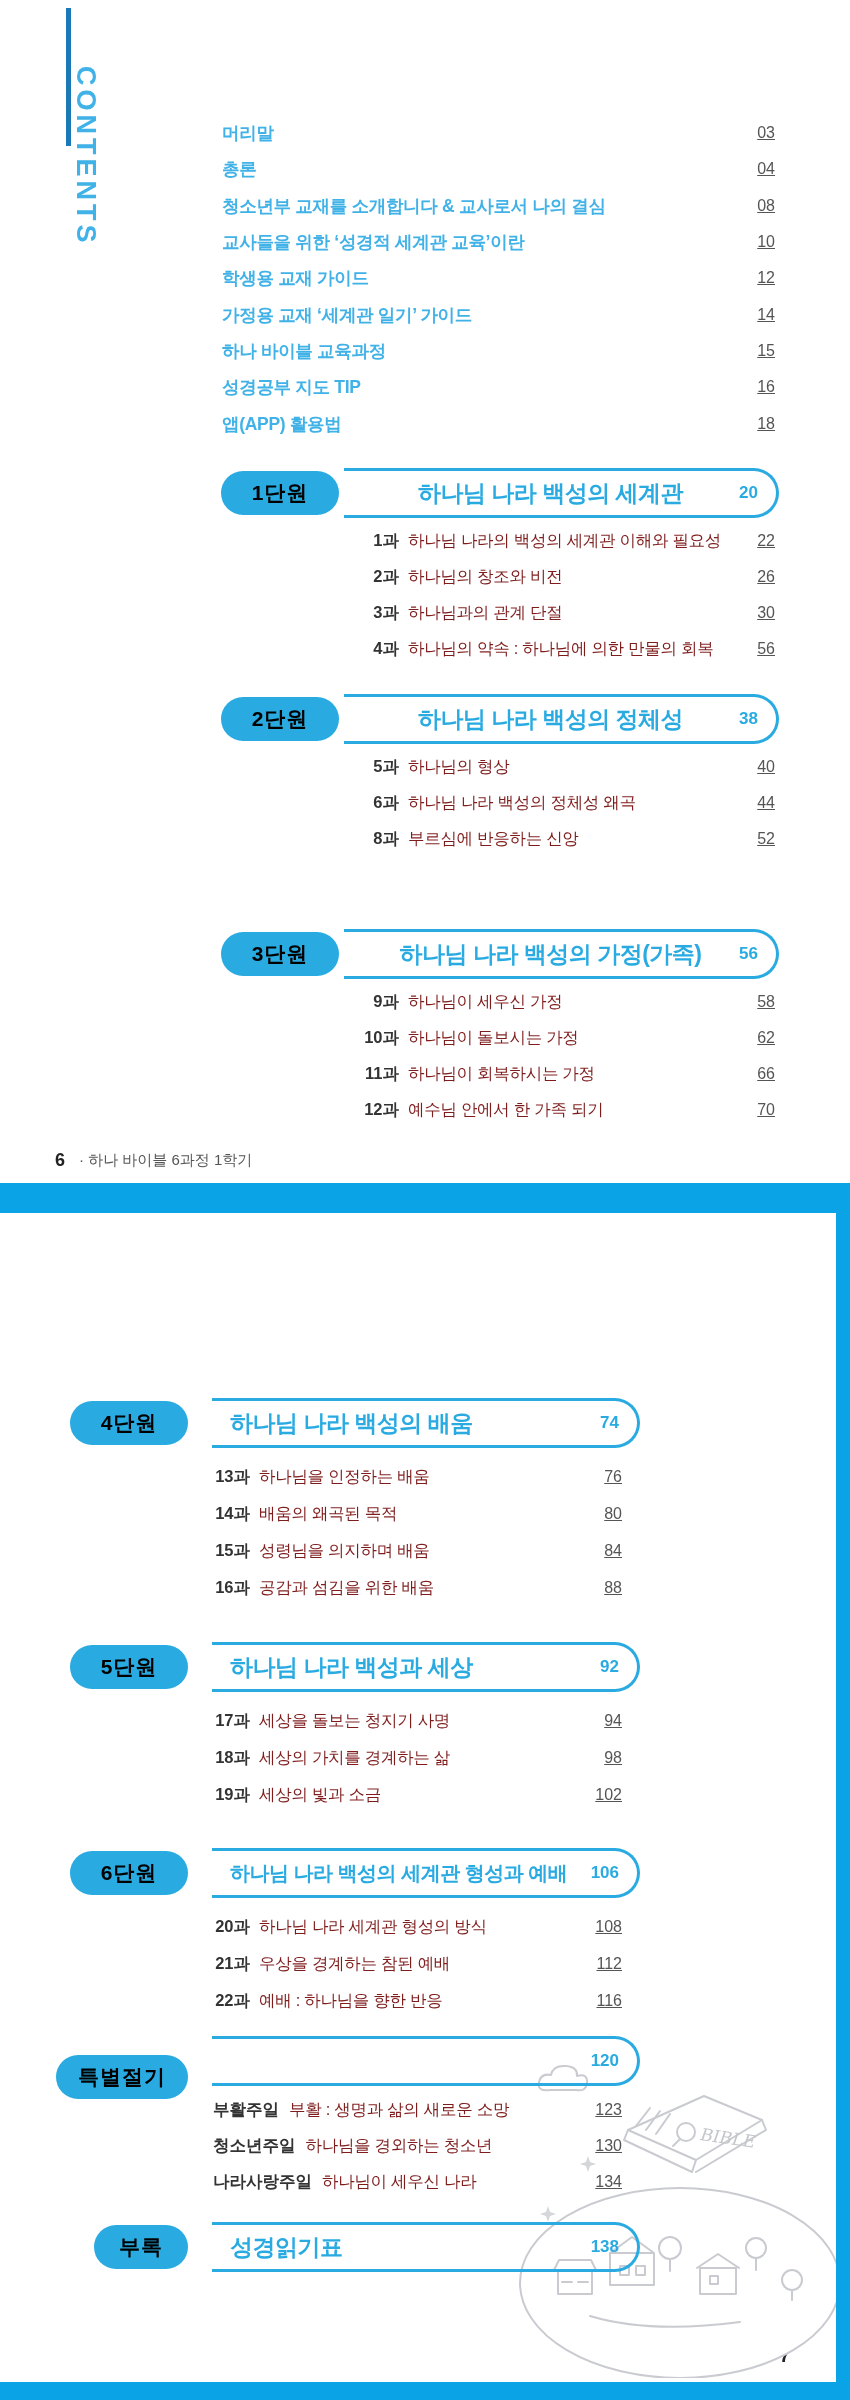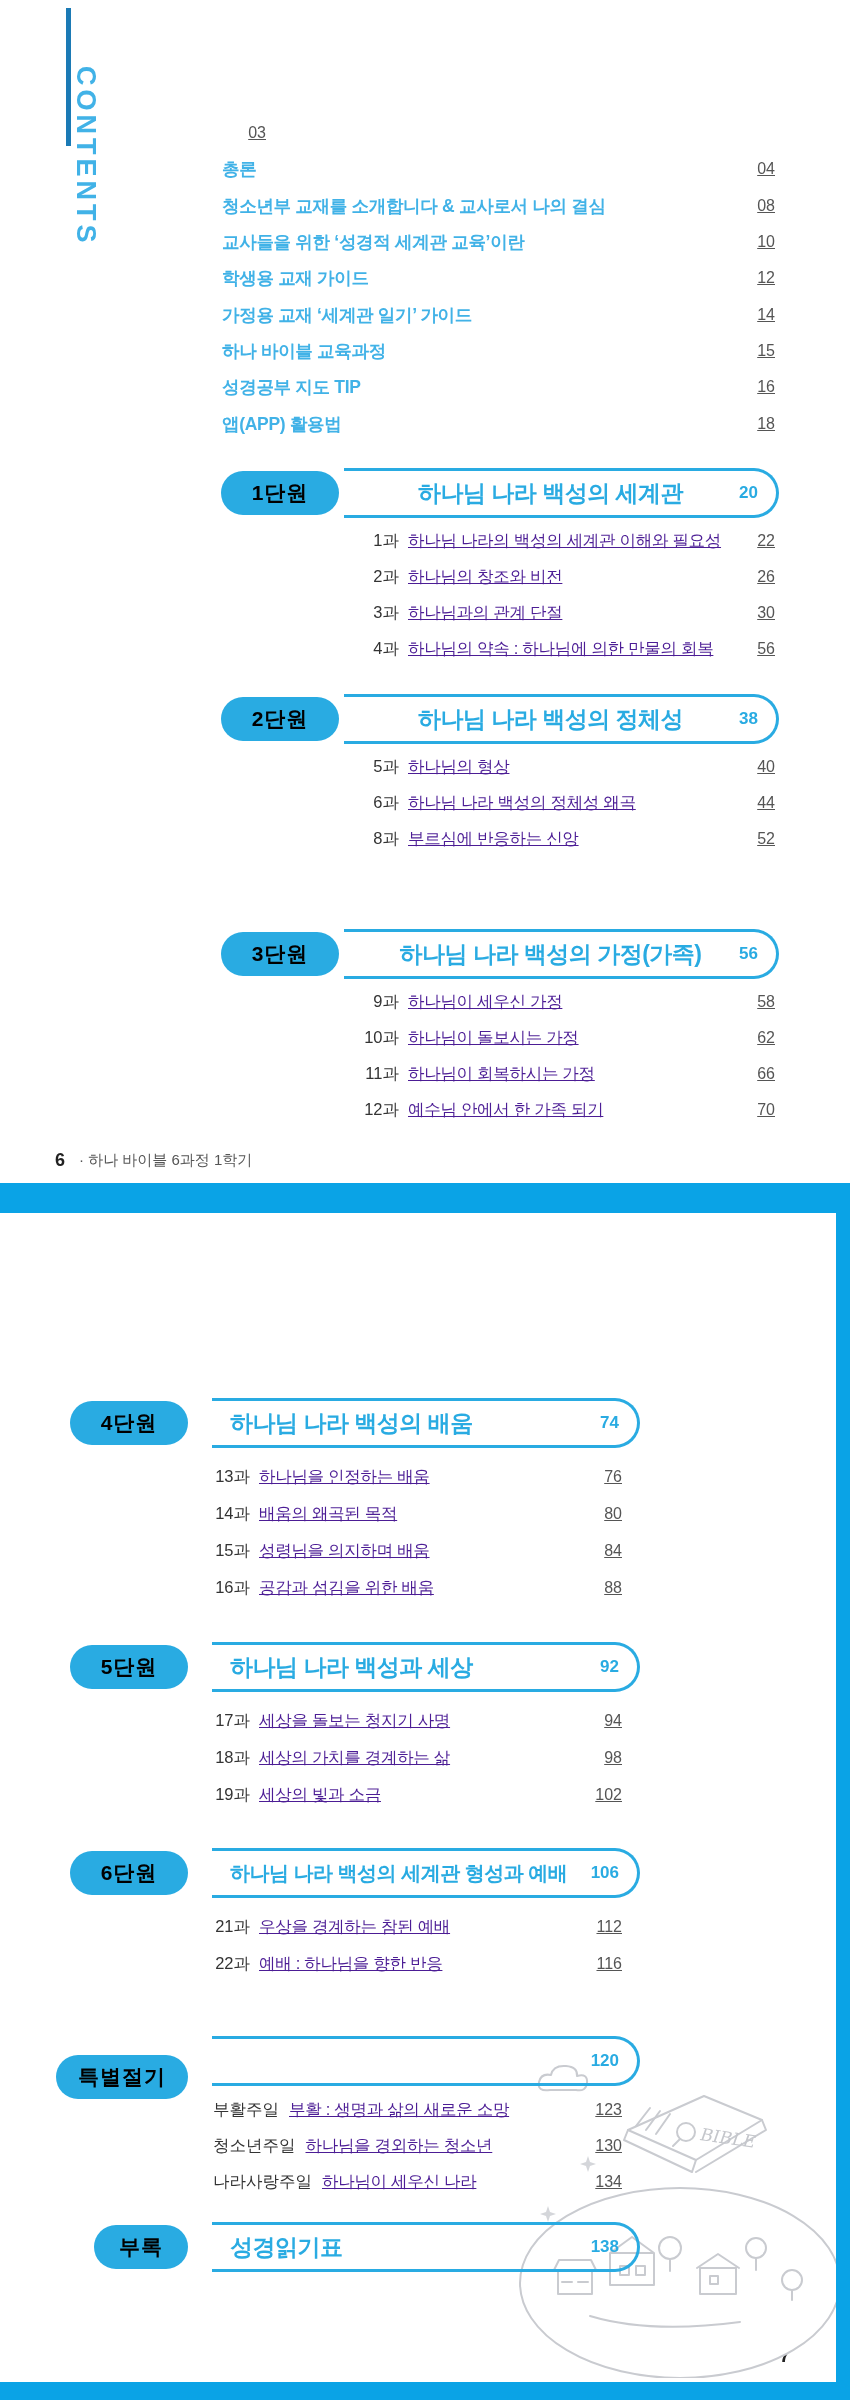--- a/index.html
+++ b/index.html
@@ -64,22 +64,22 @@
   .utitle{flex:1;margin-left:18px;color:var(--accent);font-weight:800;font-size:23px;letter-spacing:-0.5px;white-space:nowrap;}
   .upage{margin-right:18px;color:var(--accent);font-weight:bold;font-size:17px;}
 
   
   .lessons{z-index:2;}
   .p6-lessons{left:362px;width:413px;}
   .p7-lessons{left:213px;width:409px;}
   .lesson{display:flex;align-items:center;}
   .lh36{height:36px;}
   .lh37{height:37px;}
-  .lesson .no{min-width:37px;text-align:right;margin-right:9px;font-weight:normal;color:#333;font-size:16.5px;white-space:nowrap;}
-  .lesson .lt{flex:1;color:#4c1d95;font-size:16.5px;letter-spacing:-0.3px;white-space:nowrap;text-decoration:underline;}
+  .lesson .no{min-width:37px;text-align:right;margin-right:9px;font-weight:bold;color:#333;font-size:16.5px;white-space:nowrap;}
+  .lesson .lt{flex:1;color:#7f1d1d;font-size:16.5px;letter-spacing:-0.3px;white-space:nowrap;}
   .srow .no{min-width:auto;text-align:left;margin-right:10px;}
 
   
   .footer6{left:55px;top:1146px;height:28px;display:flex;align-items:center;}
   .footer6 .fp{font-weight:bold;color:#222;font-size:18px;margin-right:14px;}
   .footer6 .ft{color:#555;font-size:15px;}
   .footer7{right:60px;top:2342px;height:28px;display:flex;align-items:center;}
   .footer7 .ft{color:#555;font-size:15px;margin-right:12px;}
   .footer7 .fp{font-weight:bold;color:#222;font-size:19px;}
 
@@ -88,20 +88,21 @@
   .illus *{vector-effect:non-scaling-stroke;}
 </style>
 </head>
 <body>
 
 <div class="abs deco-line"></div>
 <div class="abs contents-v">CONTENTS</div>
 
 <div class="abs front">
   <div class="frow">
+      <span class="fl">머리말</span>
       <span class="pgnum">03</span>
     </div>
   <div class="frow">
       <span class="fl">총론</span>
       <span class="pgnum">04</span>
     </div>
   <div class="frow">
       <span class="fl">청소년부 교재를 소개합니다 &amp; 교사로서 나의 결심</span>
       <span class="pgnum">08</span>
     </div>
@@ -307,20 +308,25 @@
     </div>
 </div>
 
 <div class="abs badge p7-badge bw-unit" style="top:1851px">6단원</div>
 <div class="abs ubox p7-ubox" style="top:1848px">
   <span class="utitle" style="font-size:20px">하나님 나라 백성의 세계관 형성과 예배</span>
   <span class="upage">106</span>
 </div>
 <div class="abs lessons p7-lessons" style="top:1908px">
   <div class="lesson lh37">
+      <span class="no">20과</span>
+      <span class="lt">하나님 나라 세계관 형성의 방식</span>
+      <span class="pgnum">108</span>
+    </div>
+  <div class="lesson lh37">
       <span class="no">21과</span>
       <span class="lt">우상을 경계하는 참된 예배</span>
       <span class="pgnum">112</span>
     </div>
   <div class="lesson lh37">
       <span class="no">22과</span>
       <span class="lt">예배 : 하나님을 향한 반응</span>
       <span class="pgnum">116</span>
     </div>
 </div>

